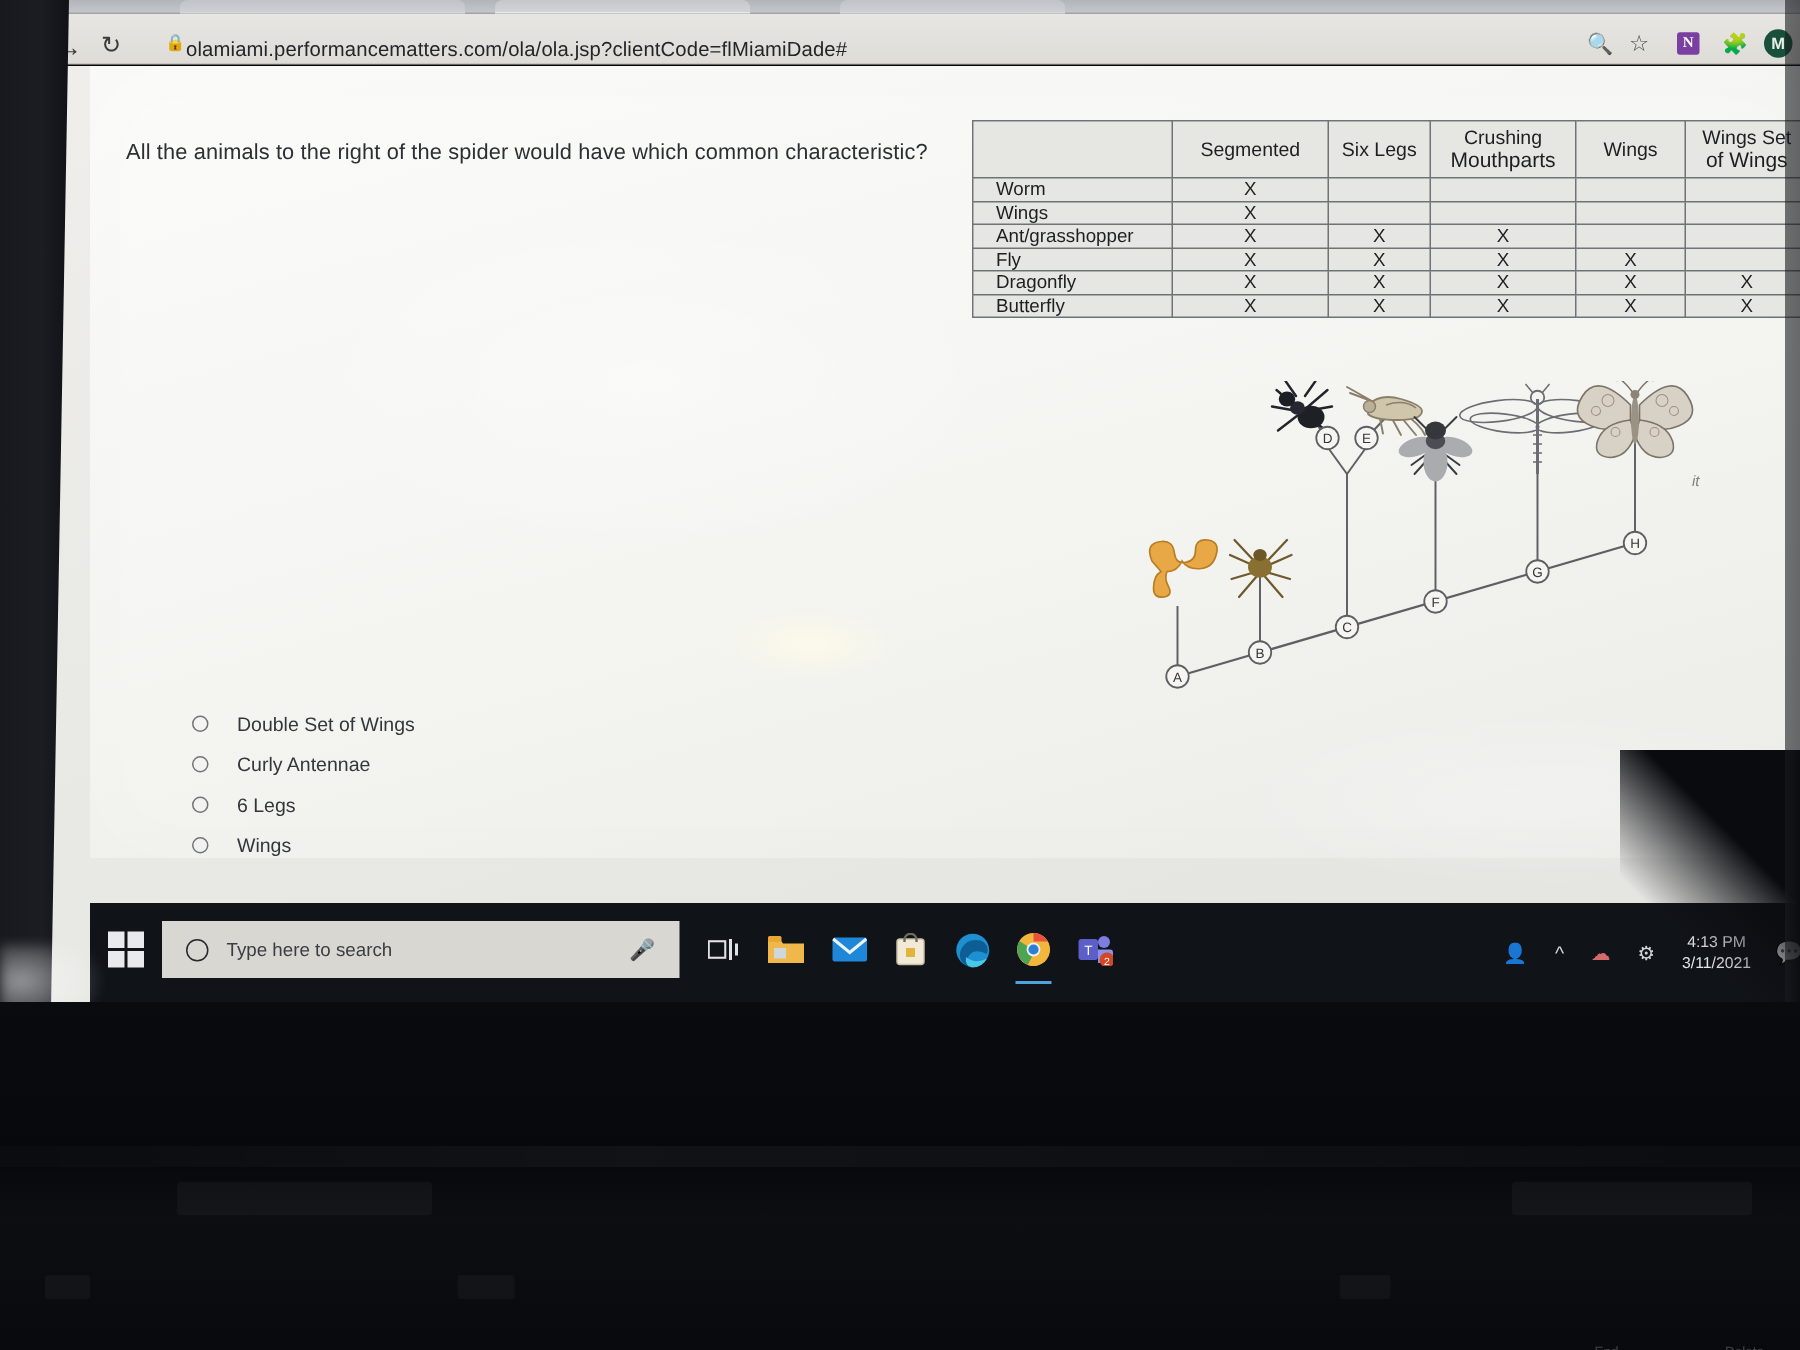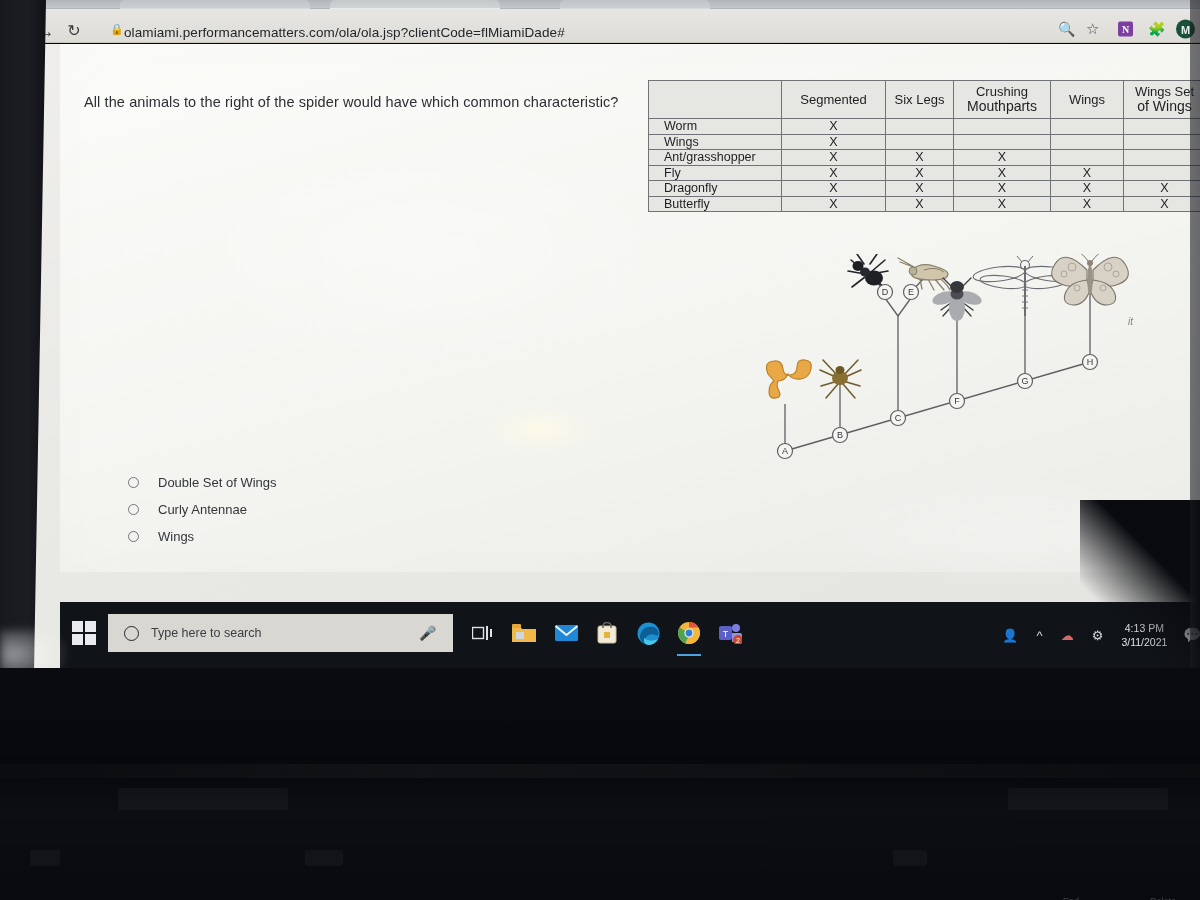--- a/index.html
+++ b/index.html
@@ -509,20 +509,24 @@
             <div class="choice">
               <span class="radio"></span>
               <span class="choice-label">Double Set of Wings</span>
             </div>
             <div class="choice">
               <span class="radio"></span>
               <span class="choice-label">Curly Antennae</span>
             </div>
             <div class="choice">
               <span class="radio"></span>
+              <span class="choice-label">6 Legs</span>
+            </div>
+            <div class="choice">
+              <span class="radio"></span>
               <span class="choice-label">Wings</span>
             </div>
           </div>
 
         <svg id="cursor" viewBox="0 0 13 18">
           <path d="M1,1 L1,15 L4.6,11.6 L7,16.6 L9,15.6 L6.7,10.9 L11.4,10.6 Z" fill="#f2f2f2" stroke="#4a4c50" stroke-width="1"></path>
         </svg>
       </div>
     </div>
 

